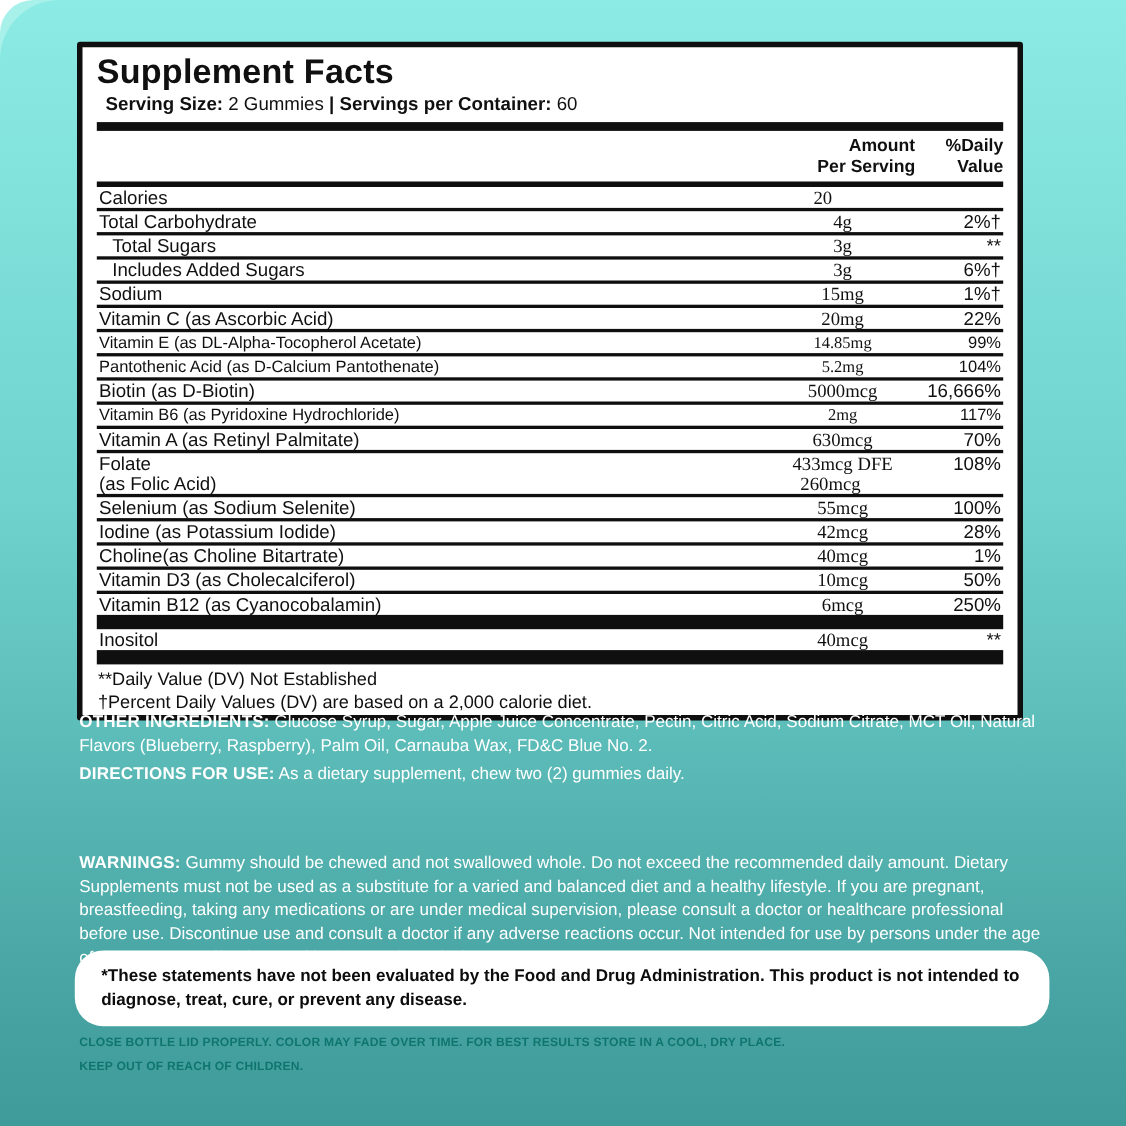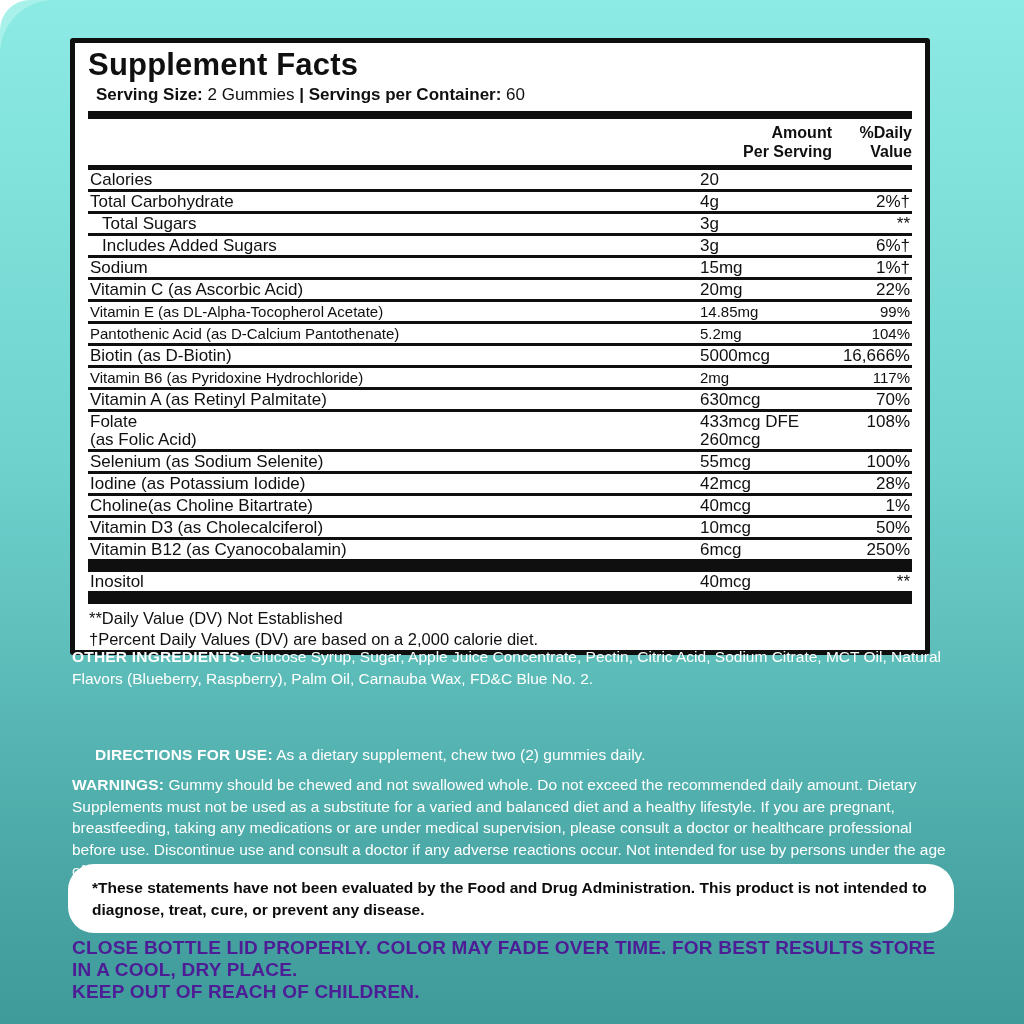--- a/index.html
+++ b/index.html
@@ -33,37 +33,37 @@
   .cols{display:flex;align-items:flex-end;font-weight:700;font-size:16px;line-height:19px;text-align:right;padding:4px 0 4px;}
   .cols .spacer{flex:1;}
   .cols .hc-amt{width:132px;text-align:right;}
   .cols .hc-dv{width:80px;}
   .rows{}
   .row{display:flex;align-items:baseline;border-top:3px solid #0f0f0f;padding:1px 0 0;font-size:17px;line-height:18px;}
   .row.no-top{border-top:0;}
   .row.small{font-size:15px;}
   .row .nm{flex:1;min-width:0;padding-left:2px;}
   .row.indent .nm{padding-left:14px;}
-  .row .amt{width:132px;text-align:left;white-space:nowrap;}
+  .row .amt{width:132px;text-align:center;white-space:nowrap;font-family:Liberation Serif, serif;}
   .row .dv{width:80px;text-align:right;white-space:nowrap;padding-right:2px;box-sizing:border-box;}
   .row.pad-amt .amt{padding-right:36px;box-sizing:border-box;}
   .row .amt .l2{padding-right:22px;}
   .footnotes{padding:4px 0 0 1px;font-size:16.5px;line-height:21px;}
   
   .below{position:absolute;left:72px;width:878px;color:#ffffff;font-size:15.5px;line-height:21.5px;margin:0;}
   .below b{font-weight:700;letter-spacing:.2px;}
   .ingredients{top:646px;}
-  .directions{top:744px;margin-left:23px;}
+  .directions{top:693px;}
   .warnings{top:746px;margin-top:28px;}
   .fda-box{
     position:absolute;left:68px;top:864px;width:886px;box-sizing:border-box;
     background:#ffffff;border-radius:26px;padding:13px 24px 12px;
     color:#0c0c0c;font-weight:700;font-size:15.5px;line-height:22px;
   }
-  .storage{position:absolute;left:72px;top:937px;width:878px;color:#4c1d95;font-weight:700;font-size:19px;line-height:22px;letter-spacing:.2px;}
+  .storage{position:absolute;left:72px;top:937px;width:878px;color:#0f766e;font-weight:700;font-size:11px;line-height:22px;letter-spacing:.2px;}
 </style>
 </head>
 <body>
 
 <div class="bg-under"></div>
 <div class="bg"></div>
 
 <div class="panel">
   <div class="sf-title">Supplement Facts</div>
   <div class="serving"><b>Serving Size:</b> <span>2 Gummies</span> <b>|</b> <b>Servings per Container:</b> <span>60</span></div>

